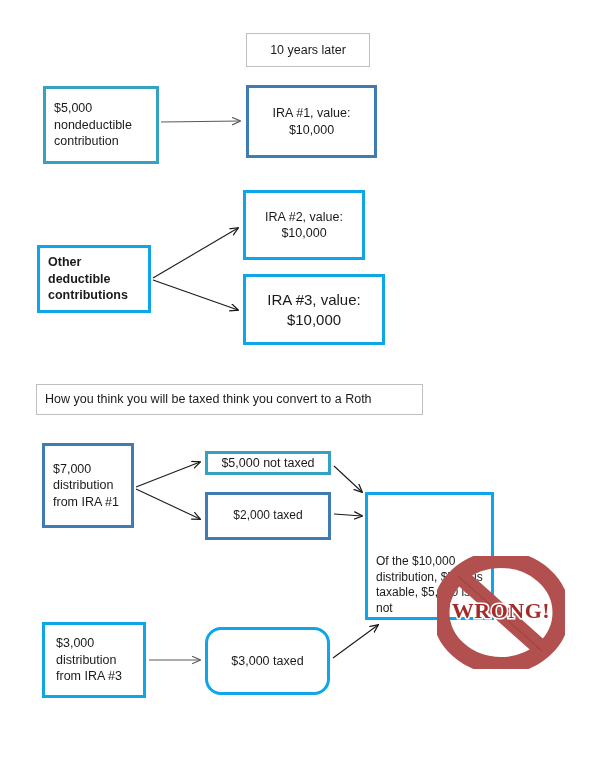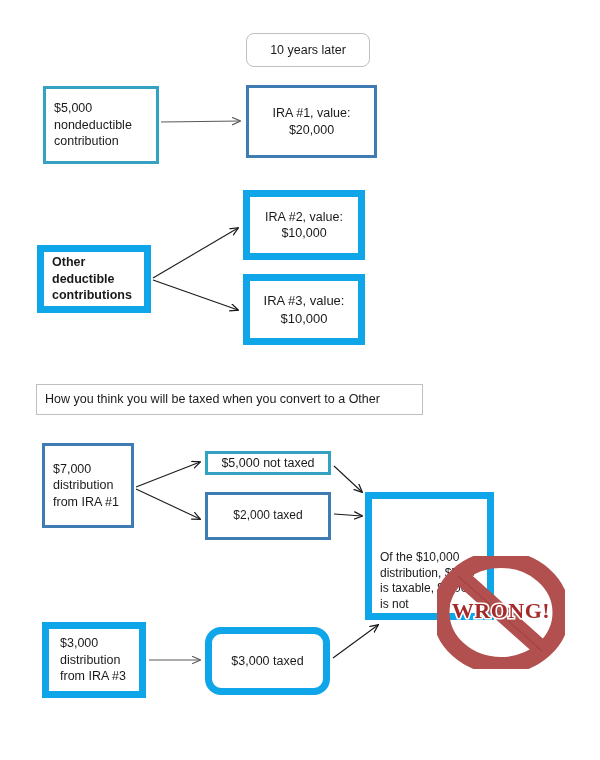--- a/index.html
+++ b/index.html
@@ -24,21 +24,21 @@
     box-sizing: border-box;
     background: #ffffff;
     display: flex;
     align-items: center;
     color: #1a1a1a;
     line-height: 1.32;
     z-index: 3;
   }
   .box .txt { width: 100%; }
   .box.blackbox {
-    border: 7px solid #0ea5e9;
+    border: 3px solid #0ea5e9;
   }
   .box.tealbox {
     border: 3px solid #35A2C1;
   }
   .box.bluebox {
     border: 3px solid #3F7CB4;
   }
   .box.graybox {
     border: 1px solid #BFBFBF;
   }
@@ -51,26 +51,26 @@
     width: 600px; height: 760px;
     z-index: 2;
     overflow: visible;
   }
   svg.badge {
     position: absolute;
     z-index: 6;
   }
 
   
-  #years-later-banner { left: 246px; top: 33px;  width: 124px; height: 34px; font-size: 12.5px; border-radius: 8px; }
+  #years-later-banner { left: 246px; top: 33px;  width: 124px; height: 34px; font-size: 12.5px; }
   #box-nondeductible  { left: 43px;  top: 86px;  width: 116px; height: 78px; font-size: 12.5px; }
   #box-ira1           { left: 246px; top: 85px;  width: 131px; height: 73px; font-size: 12.5px; }
   #box-other-deduct   { left: 37px;  top: 245px; width: 114px; height: 68px; font-size: 12.5px; font-weight: bold; }
   #box-ira2           { left: 243px; top: 190px; width: 122px; height: 70px; font-size: 12.5px; }
-  #box-ira3           { left: 243px; top: 274px; width: 122px; height: 71px; font-size: 13px; }
+  #box-ira3           { left: 243px; top: 274px; width: 142px; height: 71px; font-size: 15px; }
   #assumption-banner  { left: 36px;  top: 384px; width: 387px; height: 31px; font-size: 12.5px; }
   #box-dist-7000      { left: 42px;  top: 443px; width: 92px;  height: 85px; font-size: 12.5px; }
   #box-5000-not-taxed { left: 205px; top: 451px; width: 126px; height: 24px; font-size: 12.5px; }
   #box-2000-taxed     { left: 205px; top: 492px; width: 126px; height: 48px; font-size: 12px; }
   #box-summary-wrong  { left: 365px; top: 492px; width: 129px; height: 128px; font-size: 12px; }
   #box-dist-3000      { left: 42px;  top: 622px; width: 104px; height: 76px; font-size: 12.5px; padding-left: 11px; }
   #box-3000-taxed     { left: 205px; top: 627px; width: 125px; height: 68px; font-size: 12.5px; border-radius: 16px; }
 
   #box-summary-wrong  { align-items: flex-end; padding-top: 8px; }
 </style>
@@ -106,29 +106,29 @@
     <line x1="149" y1="660" x2="200" y2="660" stroke="#595959" stroke-width="1.2" marker-end="url(#ah-gray)"></line>
 
     <line x1="333" y1="658" x2="378" y2="625" stroke="#1a1a1a" stroke-width="1.1" marker-end="url(#ah-black)"></line>
   </svg>
 
   <div class="box graybox center" id="years-later-banner">
     <span class="txt">10 years later</span>
   </div>
 
   <div class="box graybox left" id="assumption-banner">
-    <span class="txt">How you think you will be taxed when you convert to a Other</span>
+    <span class="txt">How you think you will be taxed think you convert to a Roth</span>
   </div>
 
   <div class="box tealbox left" id="box-nondeductible">
     <span class="txt">$5,000 nondeductible contribution</span>
   </div>
 
   <div class="box bluebox center" id="box-ira1">
-    <span class="txt">IRA #1, value: $20,000</span>
+    <span class="txt">IRA #1, value: $10,000</span>
   </div>
 
   <div class="box blackbox left" id="box-other-deduct">
     <span class="txt">Other deductible contributions</span>
   </div>
 
   <div class="box blackbox center" id="box-ira2">
     <span class="txt">IRA #2, value: $10,000</span>
   </div>
 

